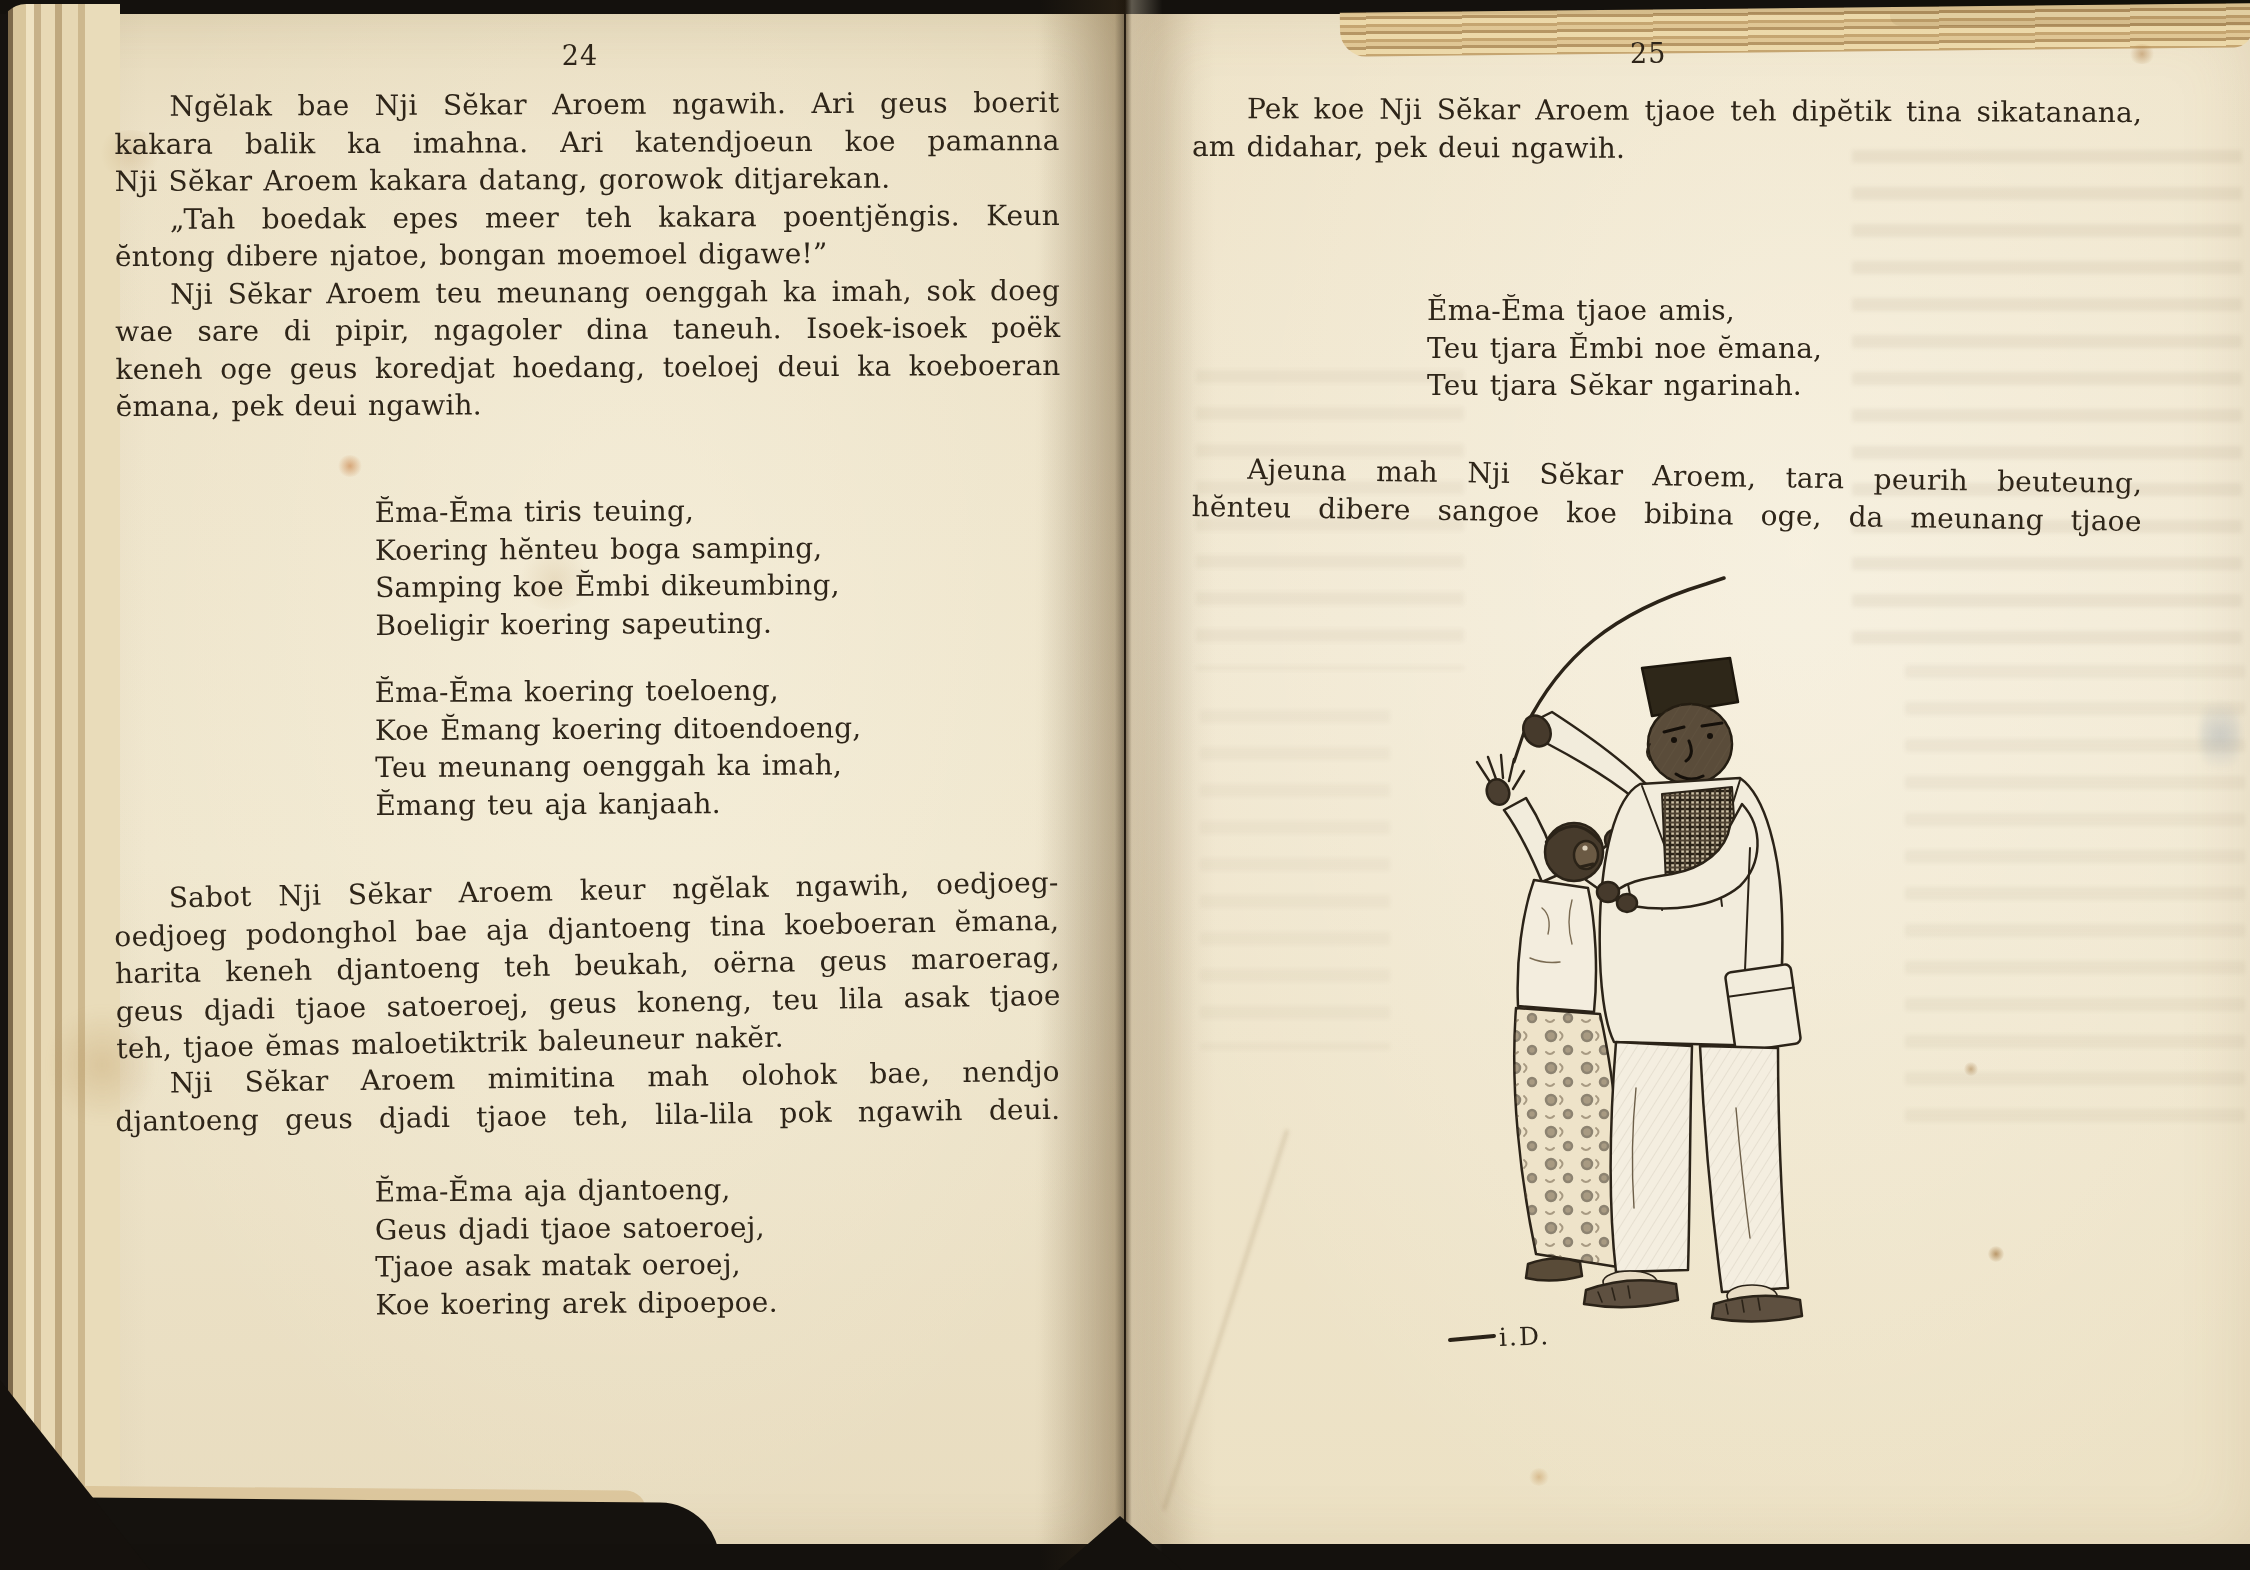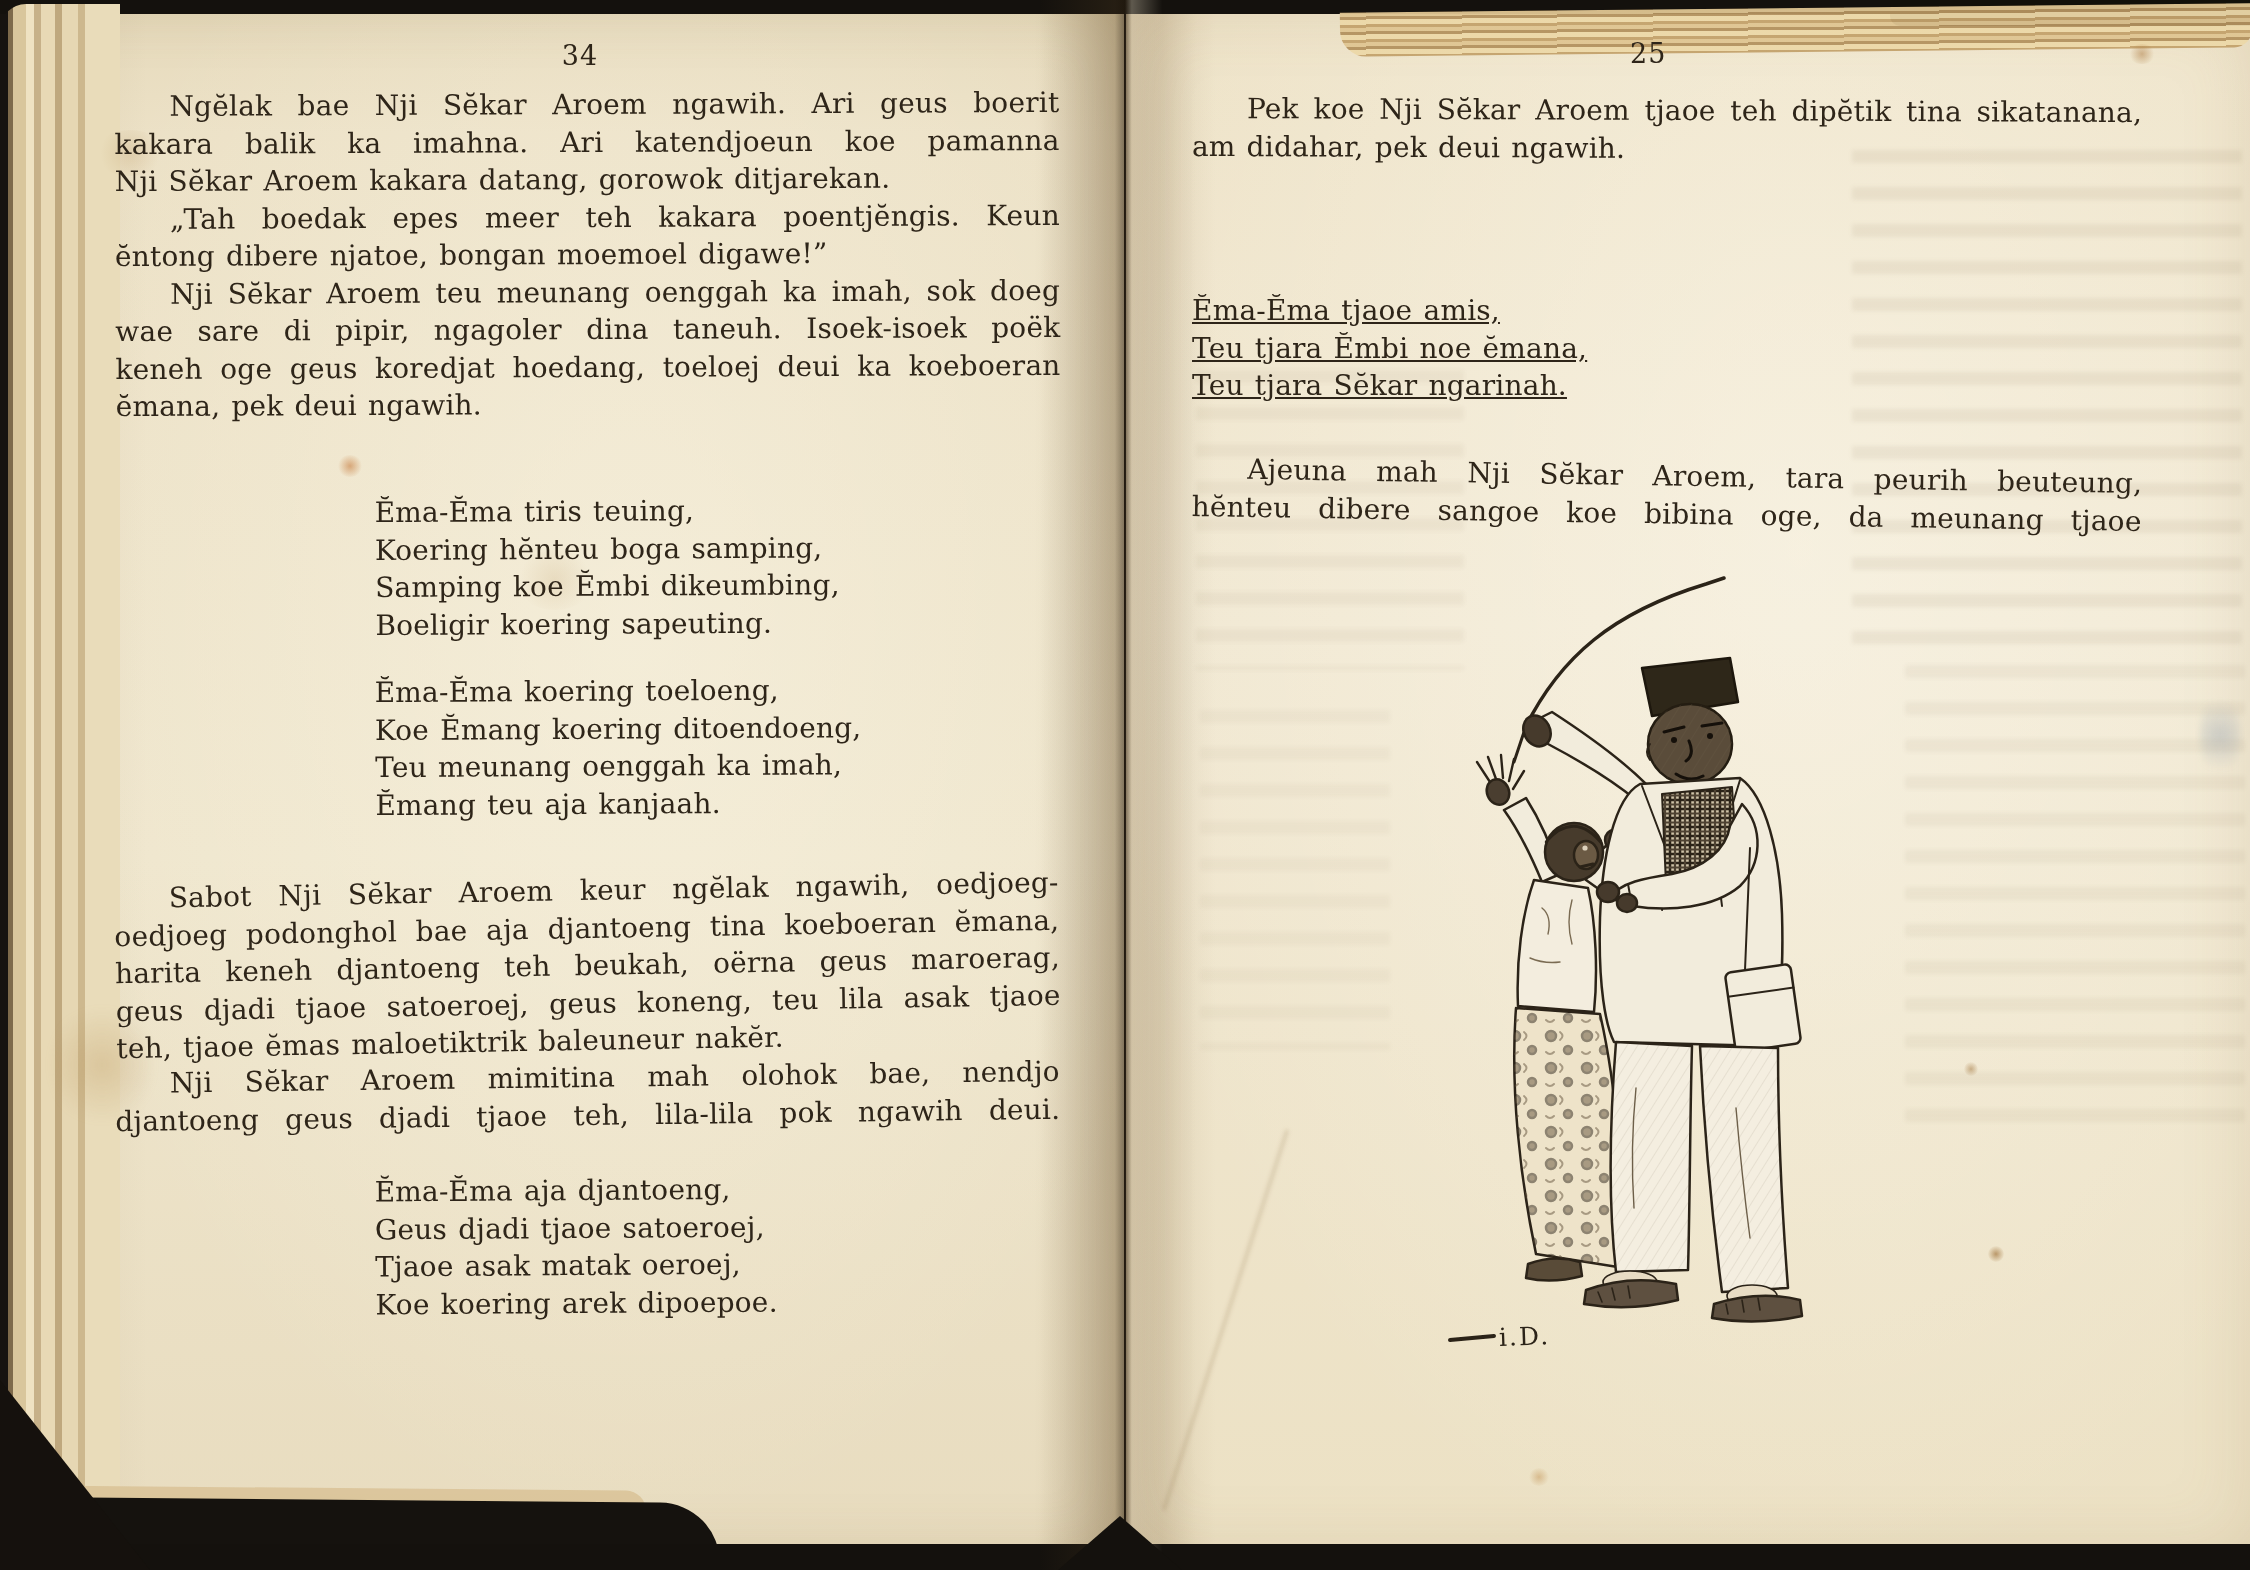--- a/index.html
+++ b/index.html
@@ -44,21 +44,21 @@
     clip-path:polygon(50% 0,100% 100%,0 100%);}
   
   .col{position:absolute;font-size:28px;letter-spacing:.2px;word-spacing:2px;}
   .col-left{left:115px;top:86px;width:945px;}
   .col-right{left:1192px;top:92px;width:950px;}
   .line{height:37.5px;line-height:37.5px;overflow:visible;}
   .j{text-align:justify;text-align-last:justify;}
   .l{text-align:left;}
   .ind{padding-left:55px;}
   .verse{margin-left:260px;}
-  .verse-r{text-decoration:underline;}
+  .verse-r{margin-left:235px;}
   .m-v1{margin-top:68px;}  .m-v2{margin-top:30px;}  .m-p4{margin-top:50px;}
   .m-v3{margin-top:37px;}  .m-vr{margin-top:125px;} .m-p2r{margin-top:45px;}
   .rot-a{transform:rotate(-.25deg);}
   .rot-b{transform:rotate(-.35deg);}
   .rot-c{transform:rotate(-1deg);}
   .rot-d{transform:rotate(-.75deg);}
   .rot-e{transform:rotate(-.4deg);}
   .rot-f{transform:rotate(.25deg);}
   .rot-g{transform:rotate(.9deg);transform-origin:left center;}
   .pagenum{position:absolute;font-size:27px;letter-spacing:1px;}
@@ -116,21 +116,21 @@
   <div class="stain s2"></div>
   <div class="stain s3"></div>
   <div class="stain s4"></div>
   <div class="stain s5"></div>
   <div class="stain s6"></div>
   <div class="stain s7"></div>
   <div class="stain s8"></div>
   <div class="stain s9"></div>
   <div class="crease"></div>
 
-  <div class="pagenum pagenum-left">34</div>
+  <div class="pagenum pagenum-left">24</div>
   <div class="pagenum pagenum-right">25</div>
 
   <div class="col col-left">
     <div class="rot-a">
       <div class="line j ind">Ngĕlak bae Nji Sĕkar Aroem ngawih. Ari geus boerit</div>
       <div class="line j">kakara balik ka imahna. Ari katendjoeun koe pamanna</div>
       <div class="line l">Nji Sĕkar Aroem kakara datang, gorowok ditjarekan.</div>
       <div class="line j ind">„Tah boedak epes meer teh kakara poentjĕngis. Keun</div>
       <div class="line l">ĕntong dibere njatoe, bongan moemoel digawe!”</div>
       <div class="line j ind">Nji Sĕkar Aroem teu meunang oenggah ka imah, sok doeg</div>

